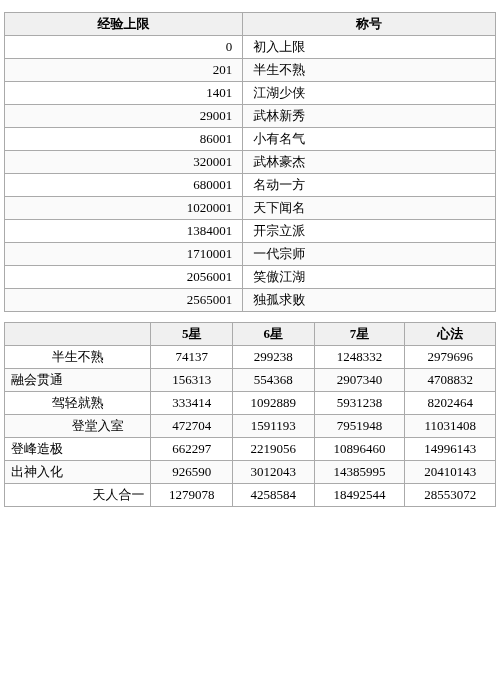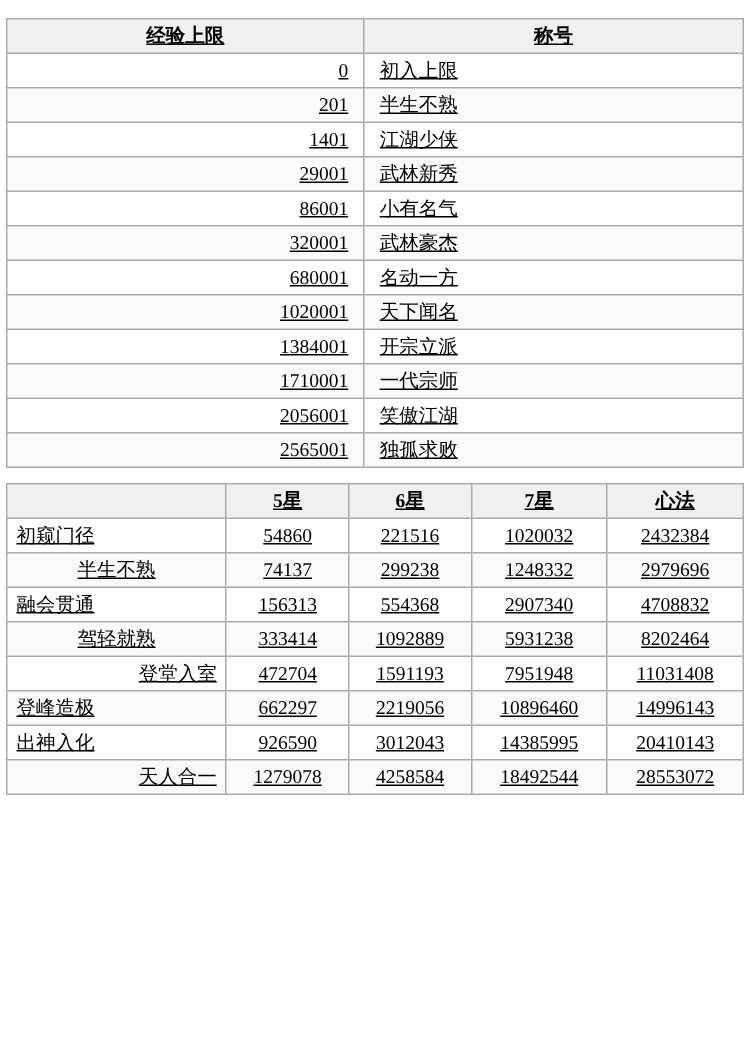--- a/index.html
+++ b/index.html
@@ -23,21 +23,20 @@
       padding: 6px 4px;
       background: #fff;
       color: #000;
     }
     .section {
       padding: 0 4px;
     }
     table {
       border-collapse: collapse;
       width: 100%;
-      text-decoration: underline;
     }
     th, td {
       border: 1px solid #aaa;
       padding: 2px 6px;
       text-align: center;
       font-size: 13px;
       white-space: nowrap;
     }
     th {
       background: #f0f0f0;
@@ -133,27 +132,20 @@
     <thead>
       <tr id="wuxing-header-row">
       <th></th>
           <th>5星</th>
           <th>6星</th>
           <th>7星</th>
           <th>心法</th>
         </tr>
     </thead>
     <tbody id="wuxing-tbody">
-    <tr>
-          <td style="text-align: left;">初窥门径</td>
-          <td>54860</td>
-          <td>221516</td>
-          <td>1020032</td>
-          <td>2432384</td>
-        </tr>
         <tr>
           <td style="text-align: center;">半生不熟</td>
           <td>74137</td>
           <td>299238</td>
           <td>1248332</td>
           <td>2979696</td>
         </tr>
         <tr>
           <td style="text-align: left;">融会贯通</td>
           <td>156313</td>
@@ -162,21 +154,21 @@
           <td>4708832</td>
         </tr>
         <tr>
           <td style="text-align: center;">驾轻就熟</td>
           <td>333414</td>
           <td>1092889</td>
           <td>5931238</td>
           <td>8202464</td>
         </tr>
         <tr>
-          <td style="text-align: right; padding-left: 46px;">登堂入室</td>
+          <td style="text-align: center; padding-left: 46px;">登堂入室</td>
           <td>472704</td>
           <td>1591193</td>
           <td>7951948</td>
           <td>11031408</td>
         </tr>
         <tr>
           <td style="text-align: left;">登峰造极</td>
           <td>662297</td>
           <td>2219056</td>
           <td>10896460</td>

